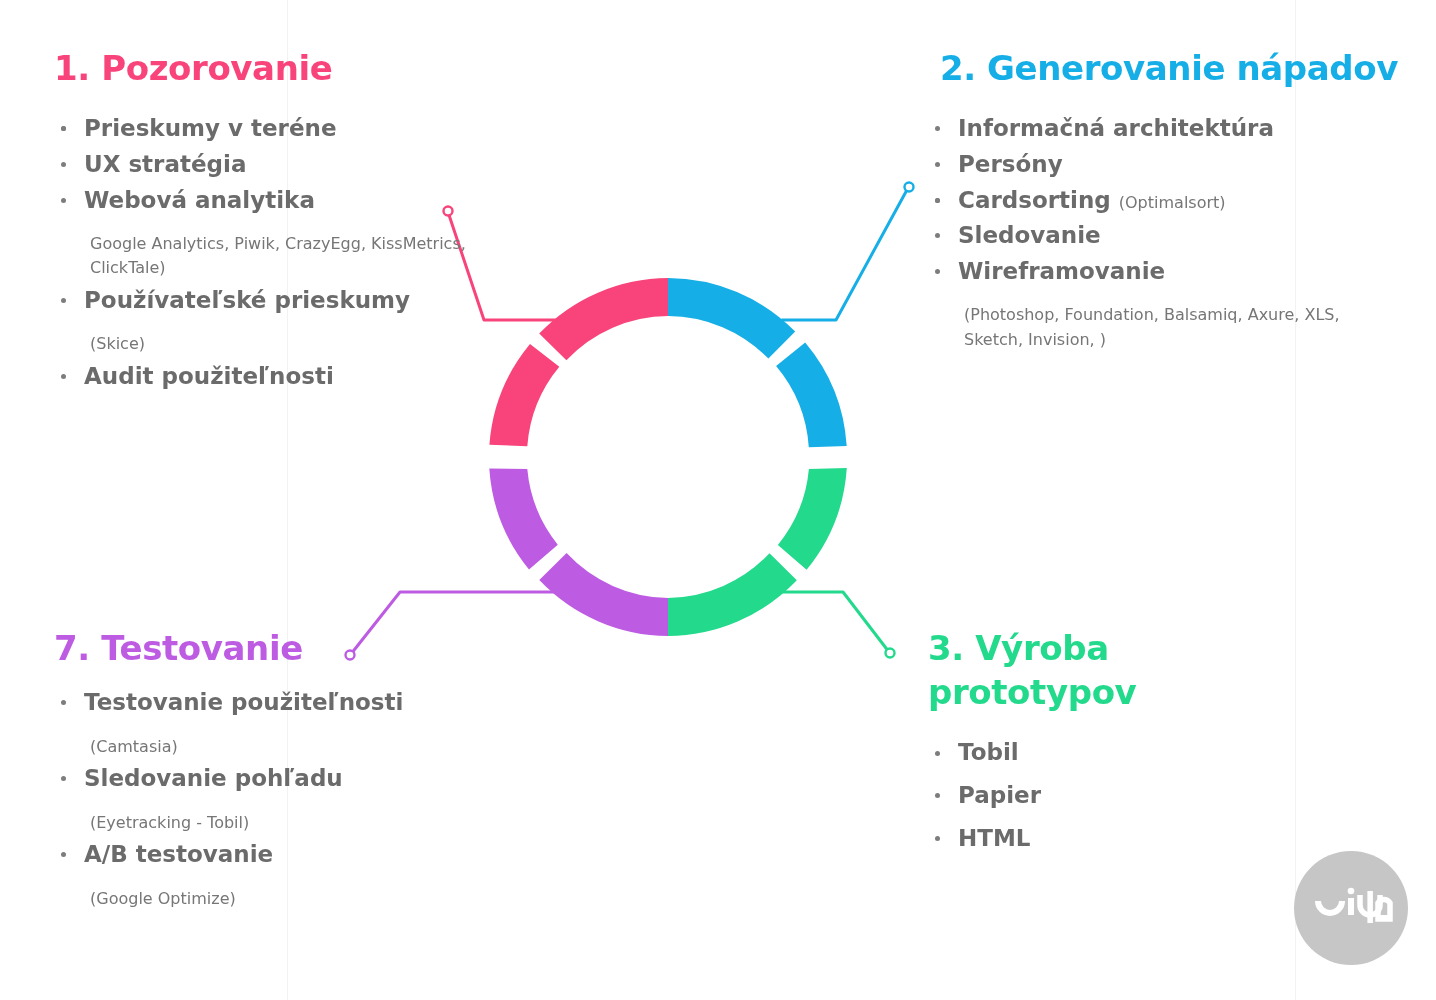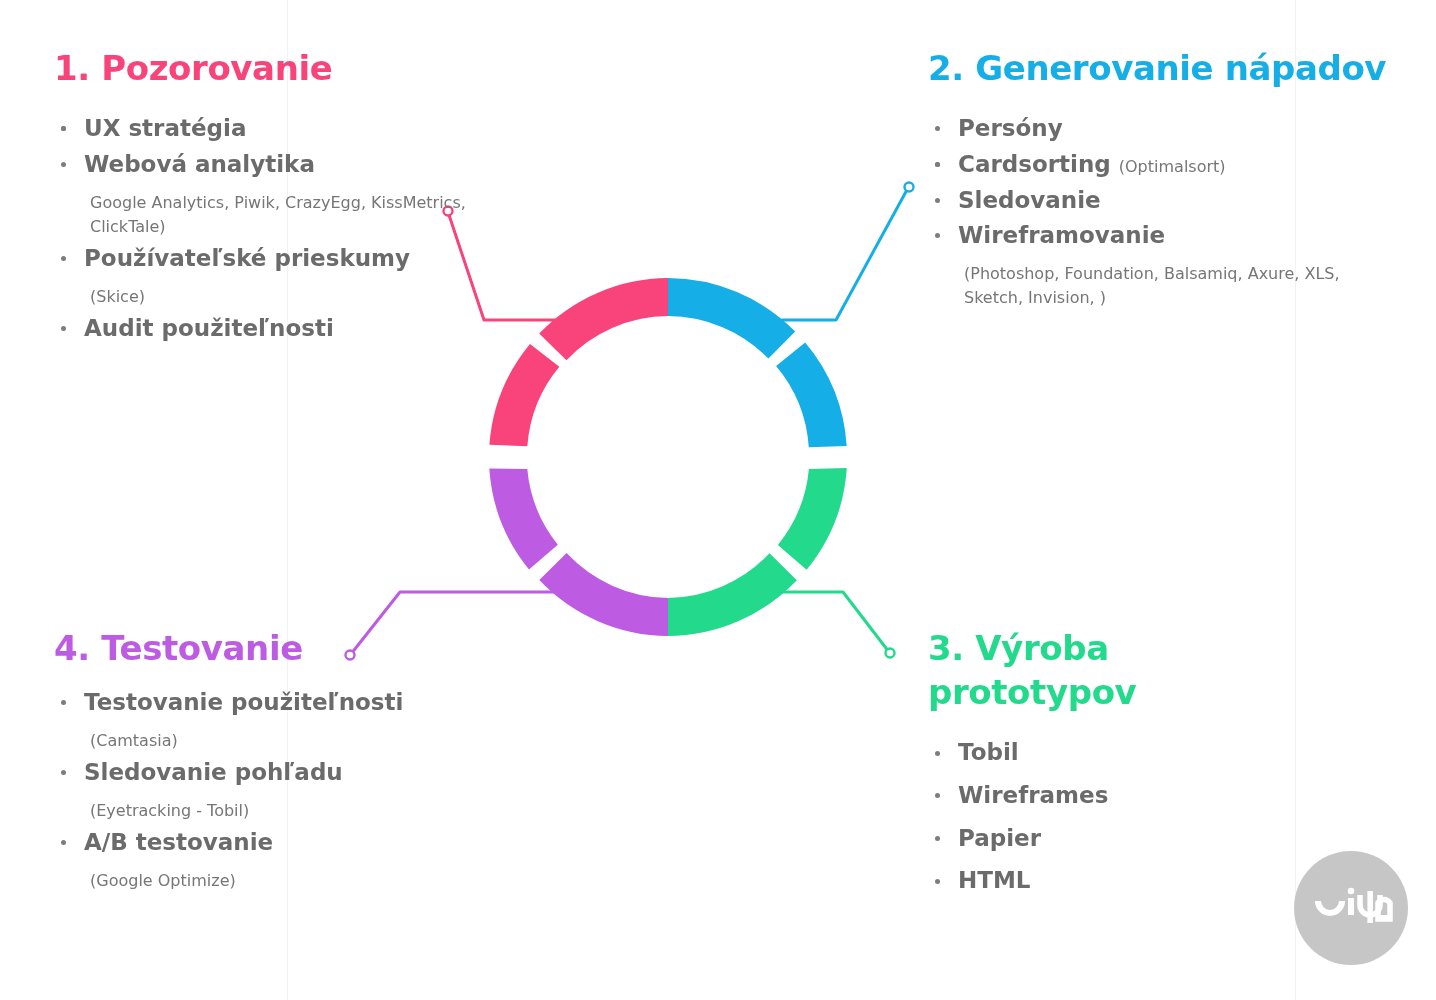--- a/index.html
+++ b/index.html
@@ -47,21 +47,21 @@
   }
   .sec-title {
     font-weight: bold;
     font-size: 34px;
     line-height: 1.30;
     letter-spacing: -0.4px;
     margin: 0 0 16px 0;
     white-space: pre-line;
   }
   .sec-title.pink   { color: #f8447b; }
-  .sec-title.cyan   { color: #16aee6; }
+  .sec-title.cyan   { color: #16aee6; text-align: right; }
   .sec-title.green  { color: #22d98c; }
   .sec-title.purple { color: #bd5ce2; }
 
   ul.items {
     list-style: none;
     margin: 0;
     padding: 0;
   }
   ul.items > li {
     position: relative;
@@ -81,21 +81,21 @@
     border-radius: 50%;
     background: #7d7d7d;
   }
   .sub {
     display: block;
     font-size: 16px;
     font-weight: normal;
     color: #767676;
     line-height: 1.52;
     padding-left: 6px;
-    margin-top: 10px;
+    margin-top: 16px;
   }
   .inline-sub {
     font-size: 16px;
     font-weight: normal;
     color: #767676;
   }
 
   
   #block-1 { left: 54px;  top: 46px;  width: 430px; }
   #block-2 { left: 928px; top: 46px;  width: 470px; }
@@ -193,20 +193,24 @@
   </svg>
 
   <div class="block" id="block-1">
     <div class="sec-title pink">1. Pozorovanie</div>
     <ul class="items">
       <li>
         <span class="dot"></span>
       </li>
       <li>
         <span class="dot"></span>
+        <span>Prieskumy v teréne</span>
+      </li>
+      <li>
+        <span class="dot"></span>
         <span>UX stratégia</span>
       </li>
       <li>
         <span class="dot"></span>
         <span>Webová analytika</span>
         <span class="sub">Google Analytics, Piwik, CrazyEgg, KissMetrics, ClickTale)</span>
       </li>
       <li>
         <span class="dot"></span>
         <span>Používateľské prieskumy</span>
@@ -217,20 +221,24 @@
         <span>Audit použiteľnosti</span>
       </li>
     </ul>
   </div>
 
   <div class="block" id="block-2">
     <div class="sec-title cyan">2. Generovanie nápadov</div>
     <ul class="items">
       <li>
         <span class="dot"></span>
+        <span>Informačná architektúra</span>
+      </li>
+      <li>
+        <span class="dot"></span>
         <span>Persóny</span>
       </li>
       <li>
         <span class="dot"></span>
       </li>
       <li>
         <span class="dot"></span>
         <span>Cardsorting</span>
         <span class="inline-sub">(Optimalsort)</span>
       </li>
@@ -240,21 +248,21 @@
       </li>
       <li>
         <span class="dot"></span>
         <span>Wireframovanie</span>
         <span class="sub">(Photoshop, Foundation, Balsamiq, Axure, XLS, Sketch, Invision, )</span>
       </li>
     </ul>
   </div>
 
   <div class="block" id="block-4">
-    <div class="sec-title purple">4. Testovanie</div>
+    <div class="sec-title purple">7. Testovanie</div>
     <ul class="items">
       <li>
         <span class="dot"></span>
         <span>Testovanie použiteľnosti</span>
         <span class="sub">(Camtasia)</span>
       </li>
       <li>
         <span class="dot"></span>
         <span>Sledovanie pohľadu</span>
         <span class="sub">(Eyetracking - Tobil)</span>
@@ -269,24 +277,20 @@
 
   <div class="block" id="block-3">
     <div class="sec-title green">3. Výroba prototypov</div>
     <ul class="items">
       <li>
         <span class="dot"></span>
         <span>Tobil</span>
       </li>
       <li>
         <span class="dot"></span>
-        <span>Wireframes</span>
-      </li>
-      <li>
-        <span class="dot"></span>
         <span>Papier</span>
       </li>
       <li>
         <span class="dot"></span>
         <span>HTML</span>
       </li>
     </ul>
   </div>
 
   <div id="watermark">

